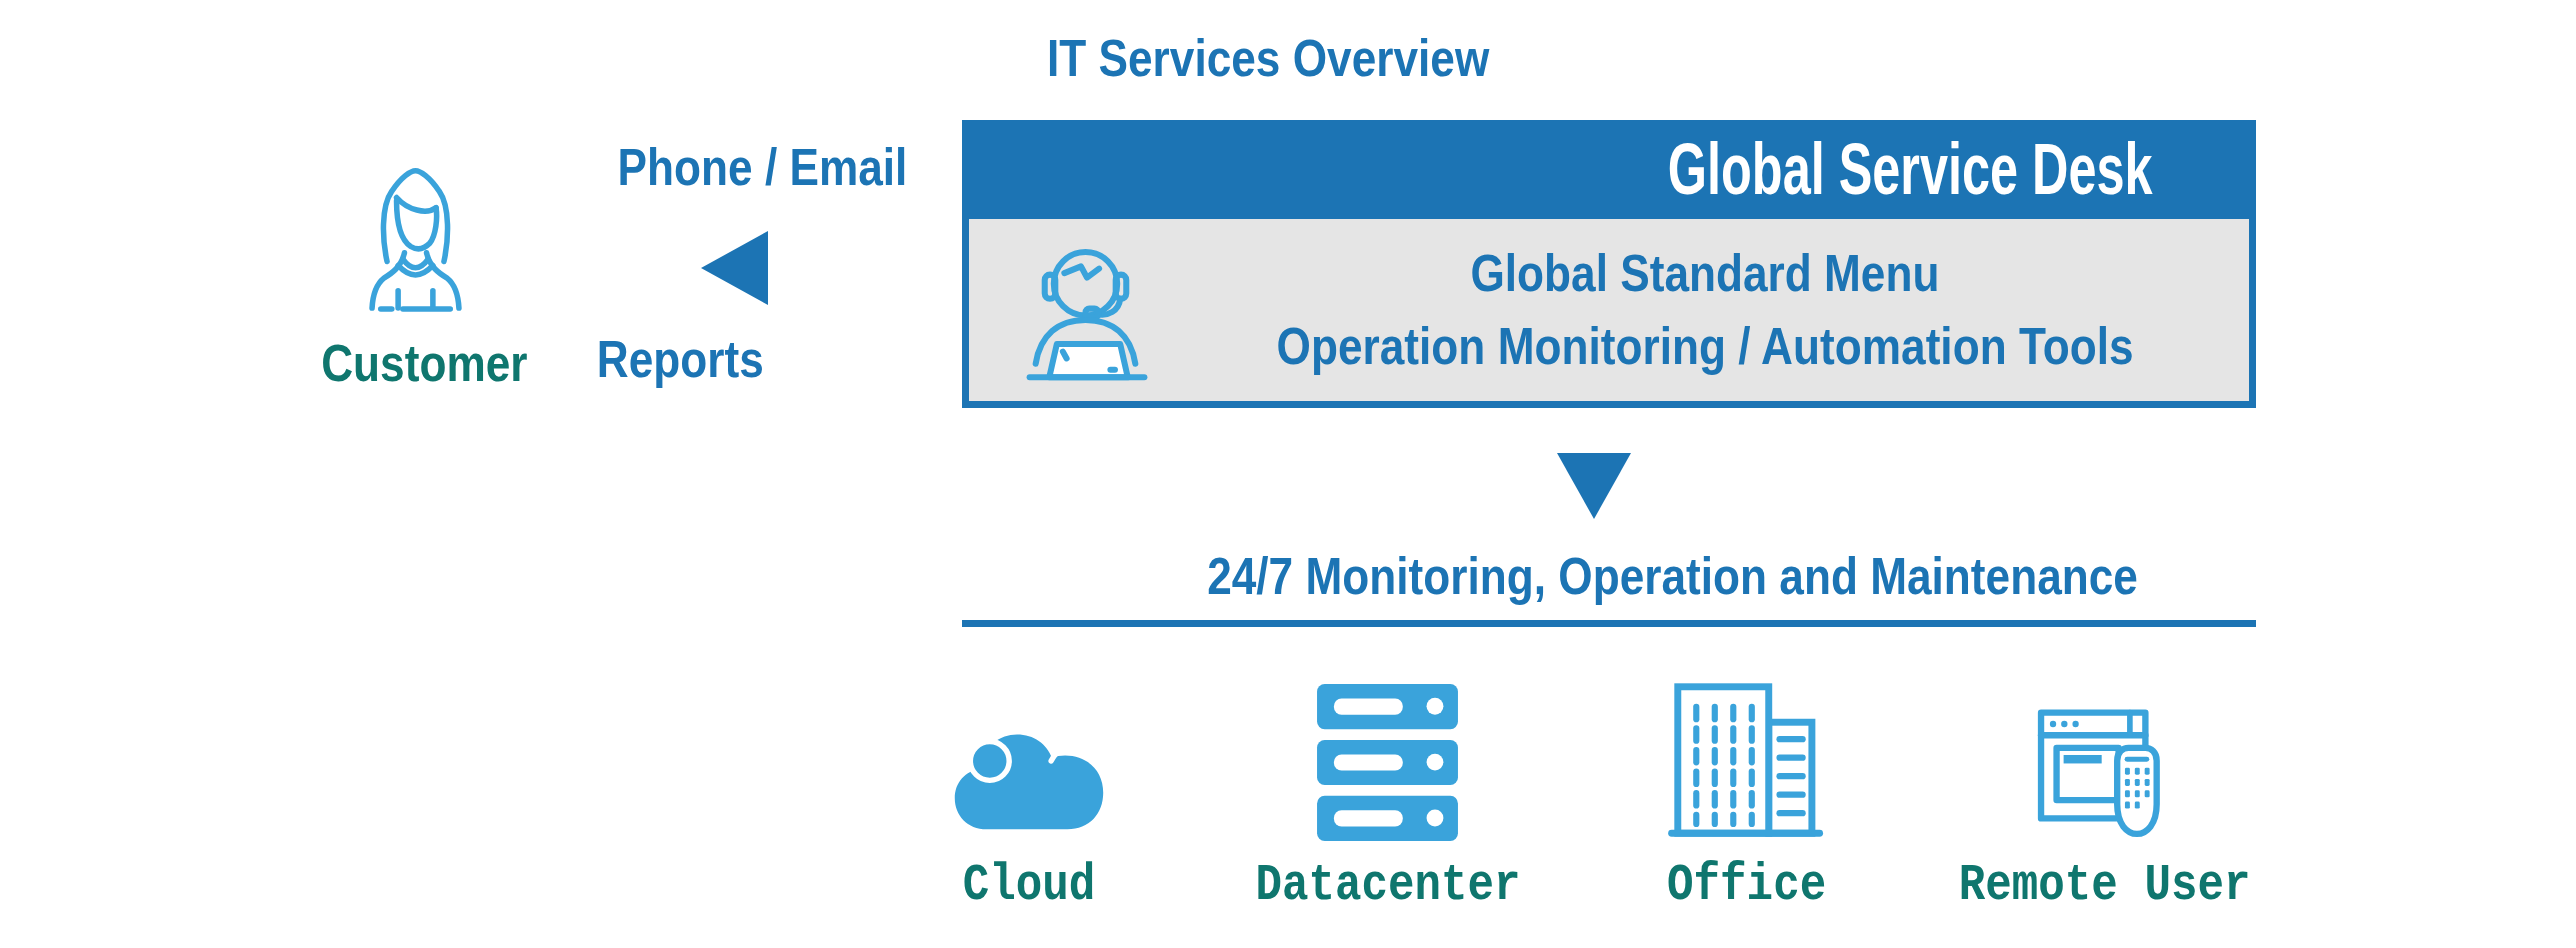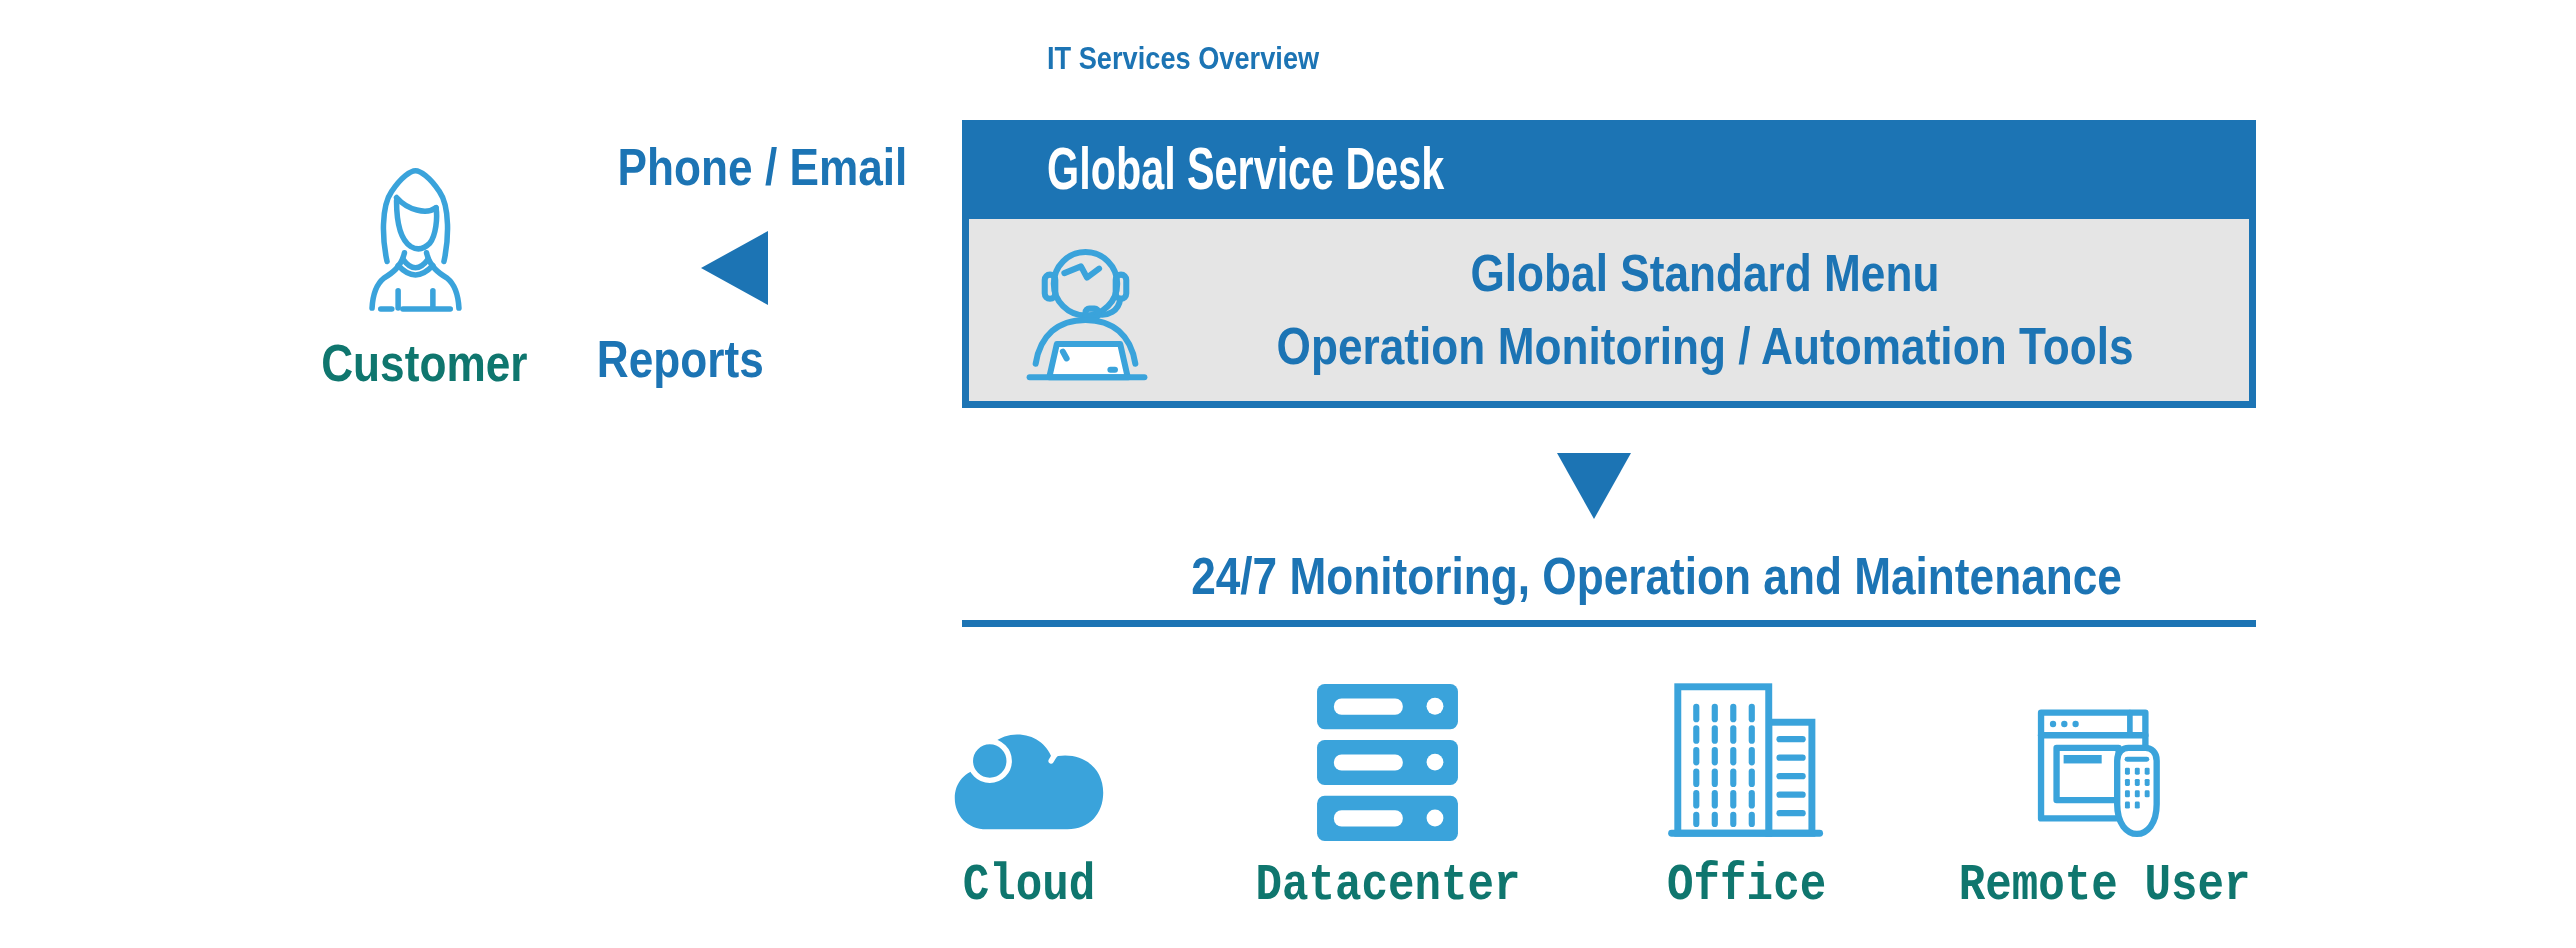--- a/index.html
+++ b/index.html
@@ -10,59 +10,59 @@
     font-family:"Liberation Sans", sans-serif;
     font-weight:700;
     overflow:hidden;
   }
   .dark{color:#1C74B4;}
   .light{color:#0f766e;}
   .narrow{display:inline-block;transform:scaleX(0.85);transform-origin:50% 50%;white-space:nowrap;}
   .narrow-left{display:inline-block;transform:scaleX(0.85);transform-origin:0 50%;white-space:nowrap;}
 
   
-  #title{position:absolute;left:1047px;top:32px;font-size:32px;line-height:52px;}
+  #title{position:absolute;left:1047px;top:32px;font-size:52px;line-height:52px;}
 
   
   #customer-icon{position:absolute;left:360px;top:158px;}
   #customer-label{position:absolute;left:303px;top:337px;width:238px;text-align:center;font-size:52px;line-height:52px;}
 
   
   #phone-email{position:absolute;left:592px;top:141px;width:317px;text-align:center;font-size:52px;line-height:52px;}
   #left-arrow{
     position:absolute;left:701px;top:231px;width:0;height:0;
     border-top:37px solid transparent;border-bottom:37px solid transparent;
     border-right:67px solid #1C74B4;
   }
   #reports{position:absolute;left:582px;top:333px;width:317px;text-align:left;font-size:52px;line-height:52px;}
 
   
   #service-desk{position:absolute;left:962px;top:120px;width:1294px;}
   #sd-header{
     height:99px;line-height:99px;background:#1C74B4;color:#ffffff;
-    text-align:left;font-size:59px;
+    text-align:right;font-size:72px;
   }
   #sd-header .hdr{display:inline-block;transform:scaleX(0.70);transform-origin:50% 50%;white-space:nowrap;}
   #sd-body{
     box-sizing:border-box;height:189px;background:#e5e5e5;
     border:7.1px solid #1C74B4;border-top:none;
     display:flex;align-items:center;
   }
   #sd-agent{margin-left:41px;flex:0 0 auto;}
   #sd-text{flex:1;text-align:center;font-size:52px;line-height:73px;}
 
   
   #down-arrow{
     position:absolute;left:1557px;top:453px;width:0;height:0;
     border-left:37px solid transparent;border-right:37px solid transparent;
     border-top:66px solid #1C74B4;
   }
 
   
-  #monitoring-heading{position:absolute;left:1010px;top:550px;width:1294px;text-align:center;font-size:52px;line-height:52px;}
+  #monitoring-heading{position:absolute;left:926px;top:550px;width:1294px;text-align:right;font-size:52px;line-height:52px;}
   #separator-line{position:absolute;left:962px;top:620px;width:1294px;height:7.1px;background:#1C74B4;}
 
   
   #targets{position:absolute;left:850px;top:683px;width:1434px;display:flex;font-family:Liberation Mono, monospace;}
   .target{flex:1 1 0;display:flex;flex-direction:column;align-items:center;}
   .target .icon-slot{height:158px;display:flex;align-items:flex-end;justify-content:center;}
   .target .t-label{margin-top:19px;font-size:52px;line-height:52px;text-align:center;}
 
   svg{display:block;}
 </style>

